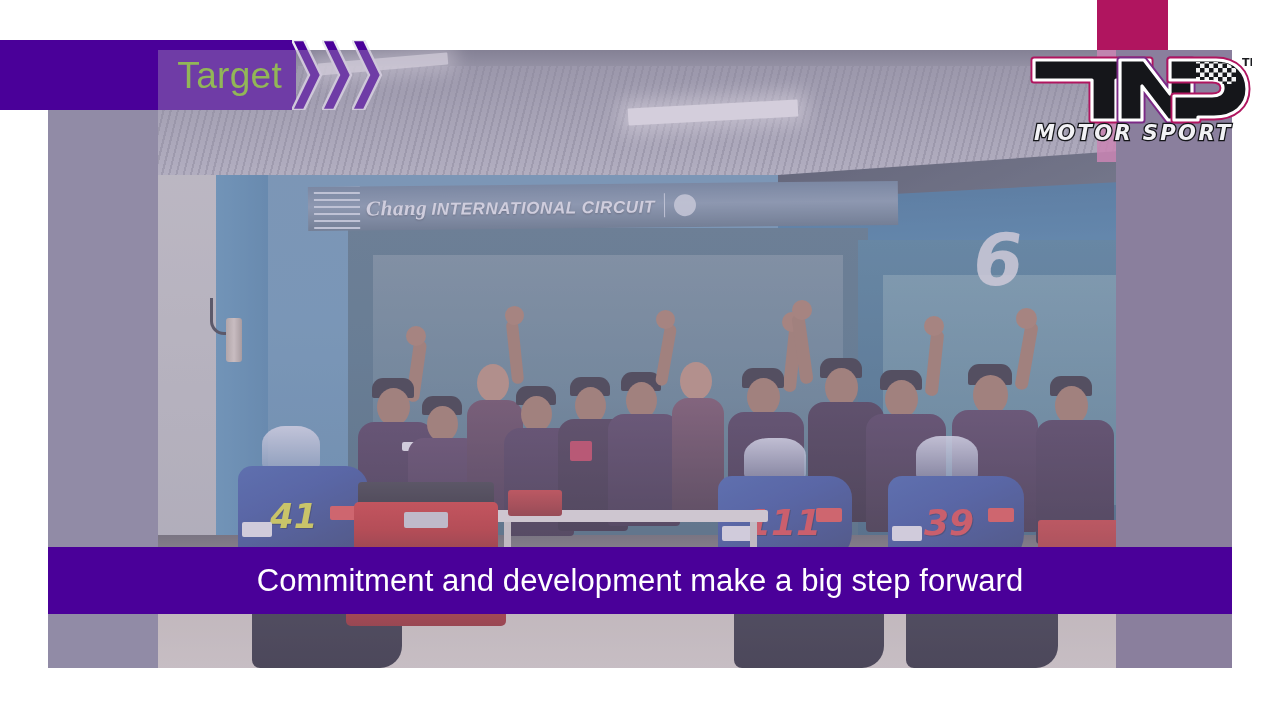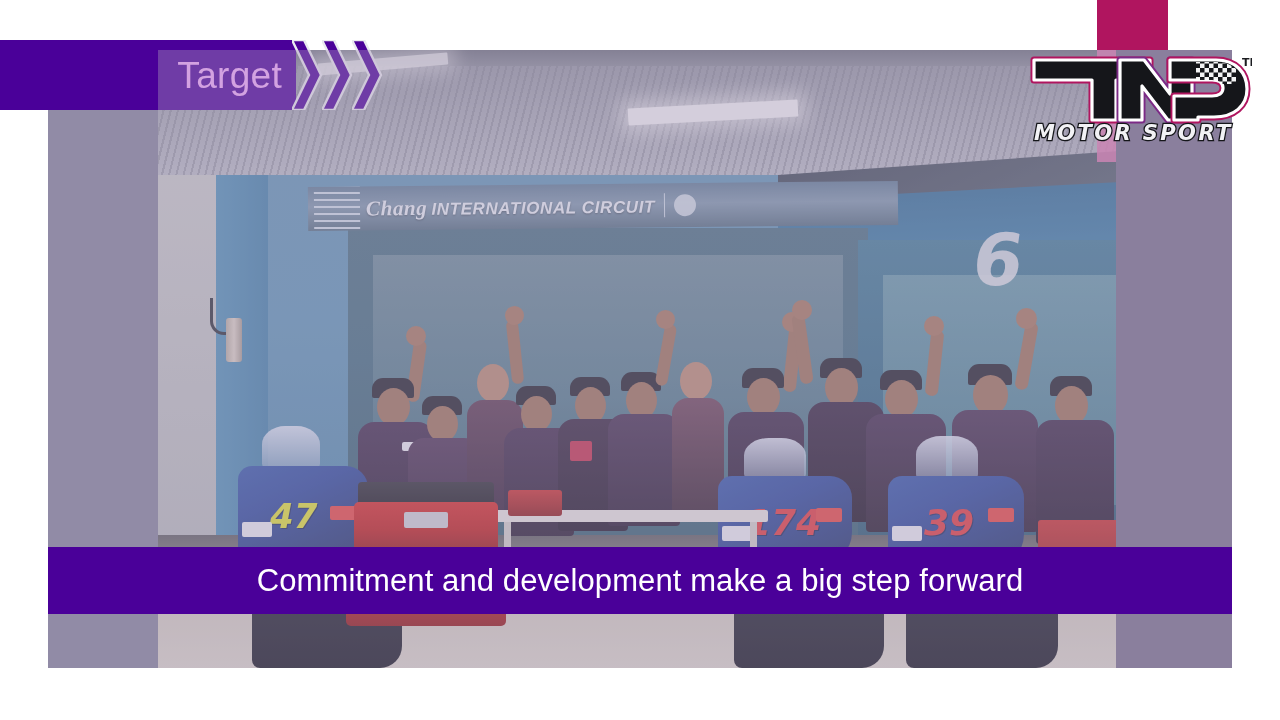--- a/index.html
+++ b/index.html
@@ -247,21 +247,21 @@
   .title-bar-wrap{
     position:absolute;left:0px;top:40px;z-index:30;height:70px;
     display:flex;align-items:stretch;
   }
   .title-bar{
     background:#4a0099;height:70px;width:296px;
     display:flex;align-items:center;justify-content:flex-end;
     padding-right:14px;box-sizing:border-box;
   }
   .title-text{
-    color:#f0abfc;font-size:37px;font-weight:normal;
+    color:#84cc16;font-size:37px;font-weight:normal;
     letter-spacing:.3px;line-height:1;
   }
   .chev{
     width:34px;height:70px;position:relative;margin-left:-4px;flex:0 0 auto;
   }
   .chev svg{display:block;}
 
   
   .caption-band{
     position:absolute;left:48px;top:547px;width:1184px;height:67px;
@@ -402,30 +402,30 @@
 
     <div class="person" style="left:882px;top:310px;">
       <div class="p-cap" style="left:10px;top:16px;width:42px;height:20px;"></div>
       <div class="p-head" style="left:15px;top:26px;width:33px;height:39px;"></div>
       <div class="p-body" style="left:-4px;top:60px;width:78px;height:124px;background:linear-gradient(180deg,#3a2a46,#1e1729);"></div>
     </div>
 
     <div class="bike" style="left:80px;top:410px;">
       <div class="bike-screen" style="left:24px;top:-34px;width:58px;height:46px;"></div>
       <div class="bike-fairing" style="left:0px;top:6px;width:130px;height:92px;"></div>
-      <div class="bike-num" style="left:32px;top:36px;font-size:34px;">47</div>
+      <div class="bike-num" style="left:32px;top:36px;font-size:34px;">41</div>
       <div class="sticker white" style="left:4px;top:62px;width:30px;height:15px;"></div>
       <div class="sticker" style="left:92px;top:46px;width:28px;height:14px;"></div>
       <div class="bike-lower" style="left:14px;top:96px;width:150px;height:112px;"></div>
     </div>
 
     <div class="bike" style="left:560px;top:418px;">
       <div class="bike-screen" style="left:26px;top:-30px;width:62px;height:44px;"></div>
       <div class="bike-fairing" style="left:0px;top:8px;width:134px;height:90px;"></div>
-      <div class="bike-num red" style="left:28px;top:34px;font-size:36px;">174</div>
+      <div class="bike-num red" style="left:28px;top:34px;font-size:36px;">111</div>
       <div class="sticker white" style="left:4px;top:58px;width:30px;height:15px;"></div>
       <div class="sticker" style="left:98px;top:40px;width:26px;height:14px;"></div>
       <div class="bike-lower" style="left:16px;top:94px;width:150px;height:106px;"></div>
     </div>
 
     <div class="bike" style="left:730px;top:418px;">
       <div class="bike-screen" style="left:28px;top:-32px;width:62px;height:46px;"></div>
       <div class="bike-fairing" style="left:0px;top:8px;width:136px;height:92px;"></div>
       <div class="bike-num red" style="left:36px;top:34px;font-size:36px;">39</div>
       <div class="sticker white" style="left:4px;top:58px;width:30px;height:15px;"></div>

